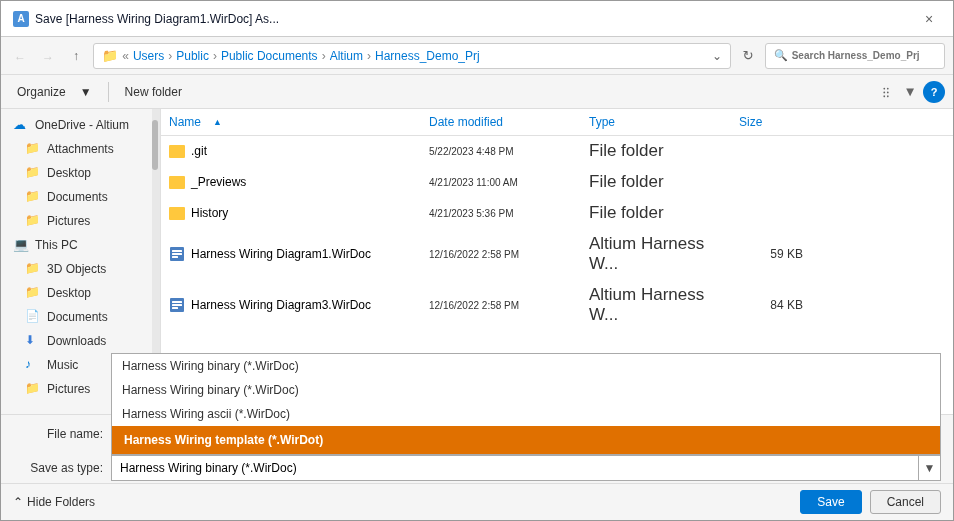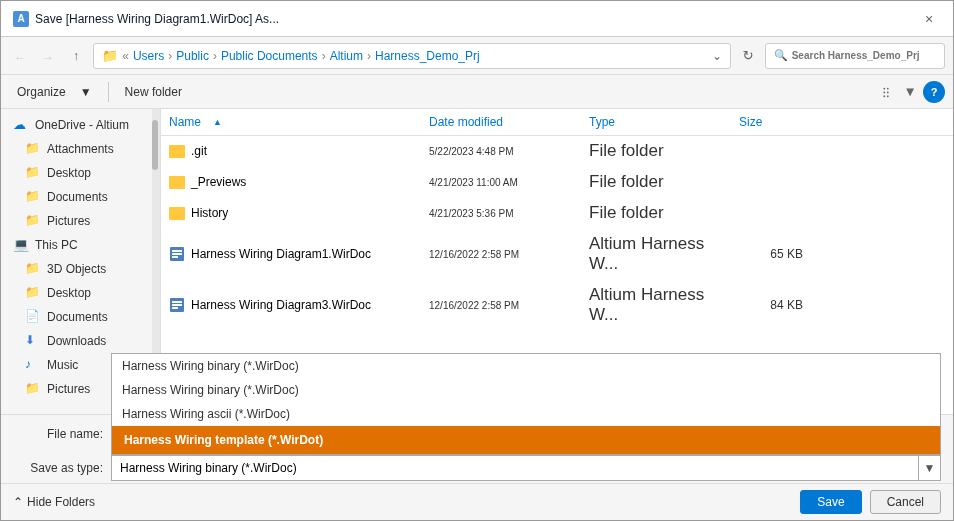--- a/index.html
+++ b/index.html
@@ -486,21 +486,21 @@
             <svg width="16" height="16" viewBox="0 0 16 16" style="flex-shrink:0;">
               <rect width="14" height="14" x="1" y="1" fill="#4a7fc1" rx="1"></rect>
               <rect width="10" height="2" x="3" y="4" fill="white" rx="0.5"></rect>
               <rect width="10" height="2" x="3" y="7" fill="white" rx="0.5"></rect>
               <rect width="6" height="2" x="3" y="10" fill="white" rx="0.5"></rect>
             </svg>
             <span>Harness Wiring Diagram1.WirDoc</span>
           </div>
           <div class="file-cell">12/16/2022 2:58 PM</div>
           <div class="file-cell-type">Altium Harness W...</div>
-          <div class="file-cell-size">65 KB</div>
+          <div class="file-cell-size">59 KB</div>
         </div>
         <div class="file-row">
           <div class="file-cell-name">
             <svg width="16" height="16" viewBox="0 0 16 16" style="flex-shrink:0;">
               <rect width="14" height="14" x="1" y="1" fill="#4a7fc1" rx="1"></rect>
               <rect width="10" height="2" x="3" y="4" fill="white" rx="0.5"></rect>
               <rect width="10" height="2" x="3" y="7" fill="white" rx="0.5"></rect>
               <rect width="6" height="2" x="3" y="10" fill="white" rx="0.5"></rect>
             </svg>
             <span>Harness Wiring Diagram3.WirDoc</span>

